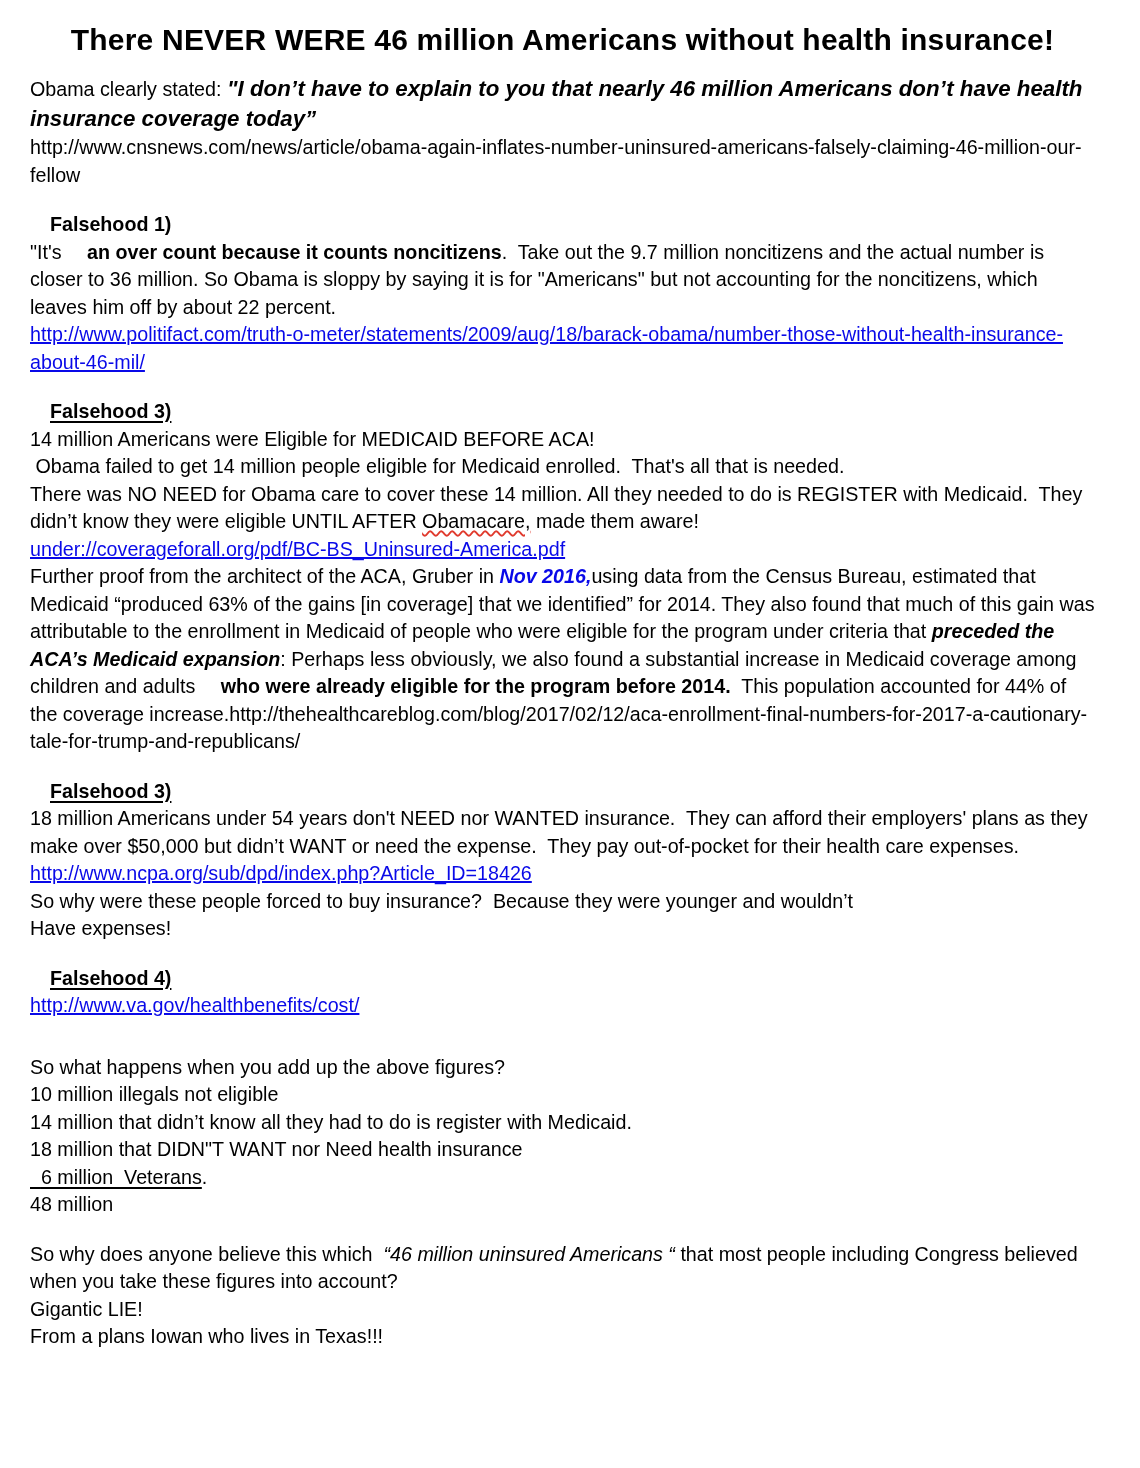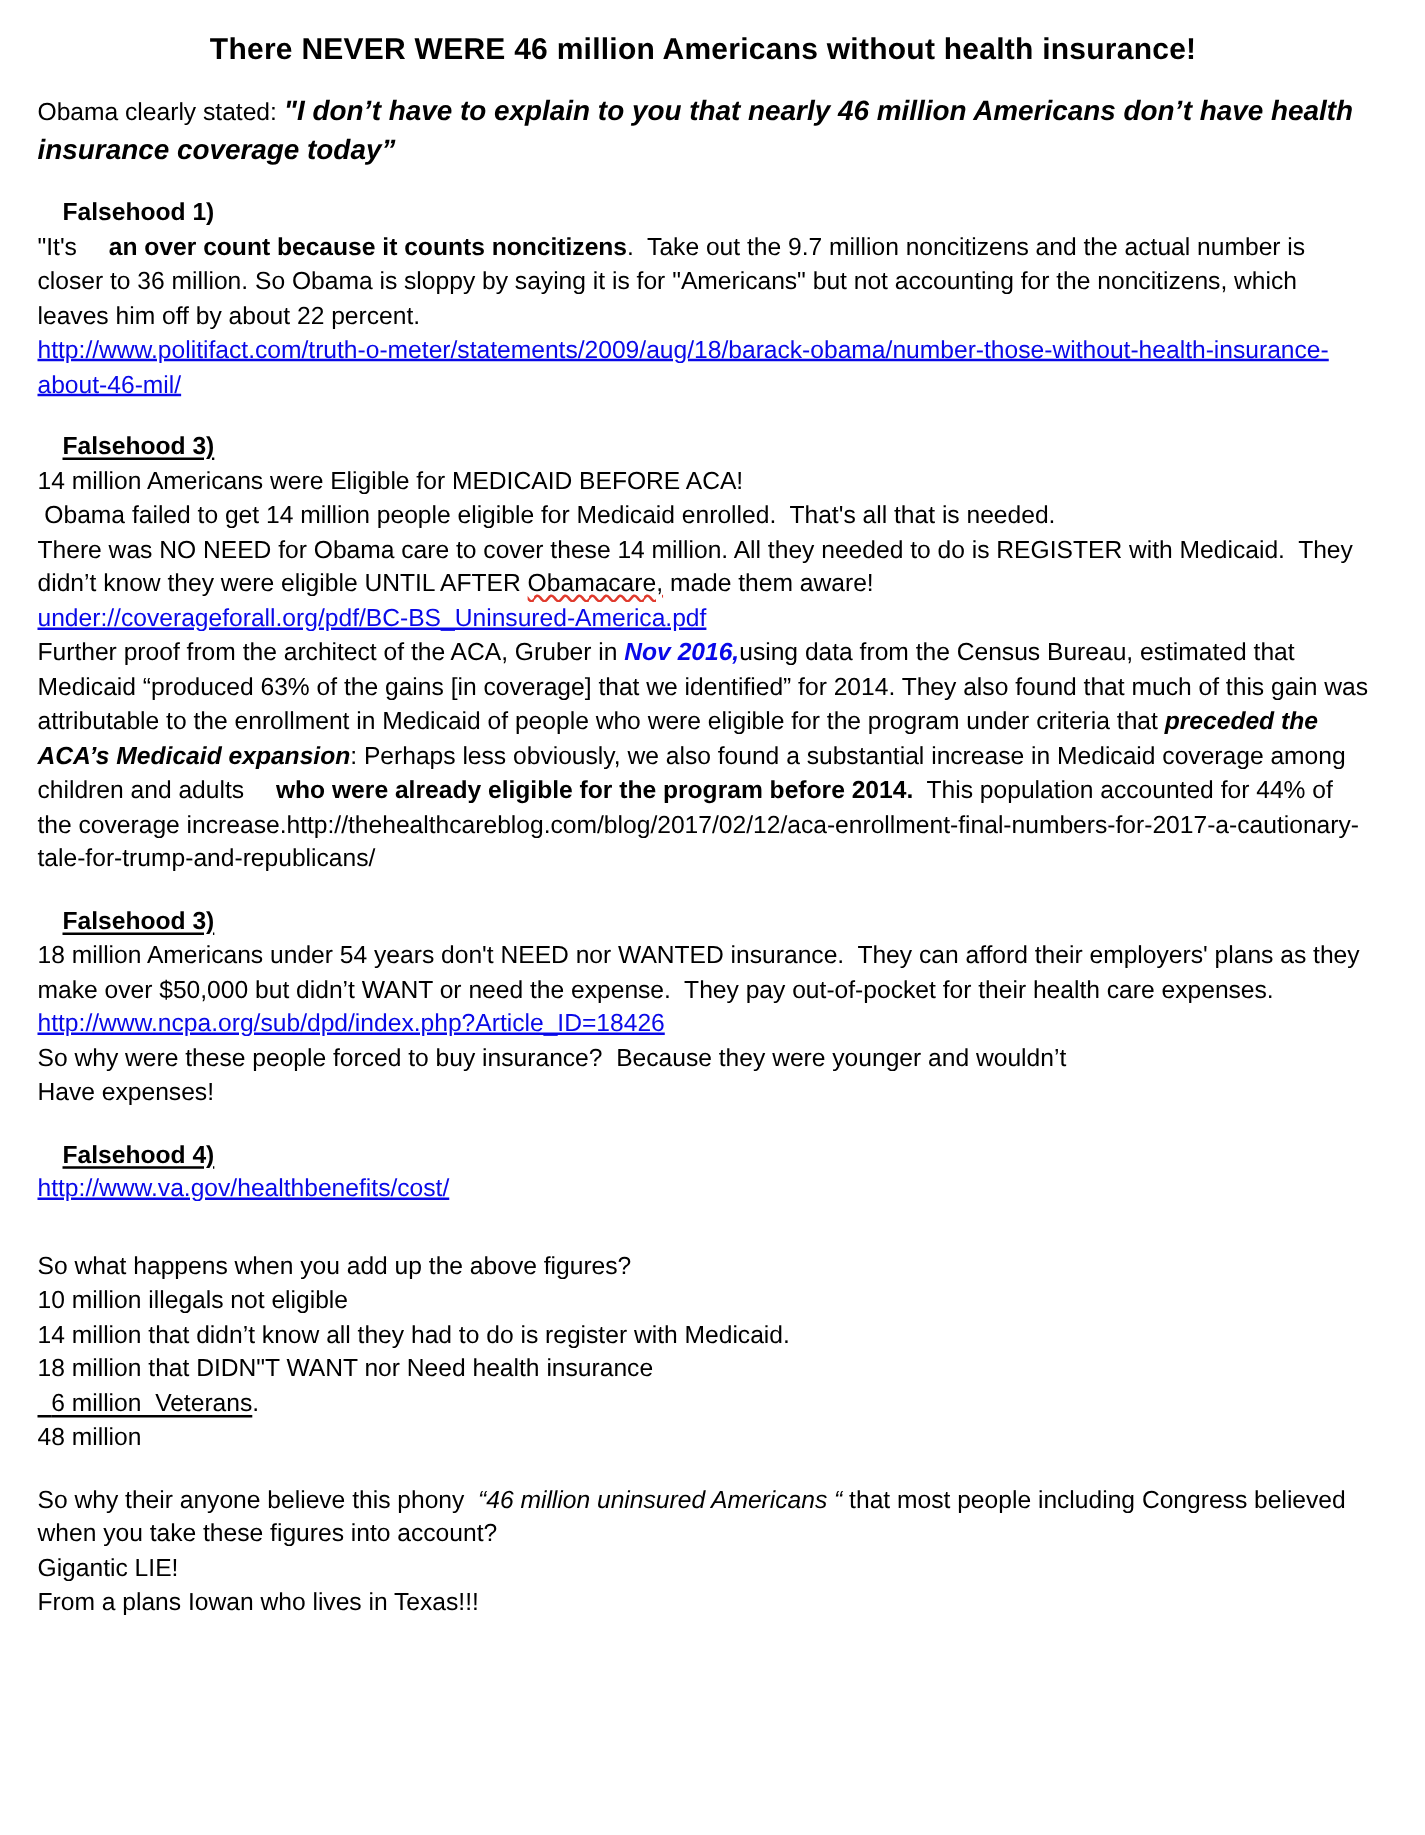--- a/index.html
+++ b/index.html
@@ -12,21 +12,21 @@
     min-height:1468px;
     box-sizing:border-box;
     padding:20px 45px 10px 30px;
     background:#ffffff;
     font-family:"Liberation Sans",sans-serif;
     font-size:19.7px;
     color:#000;
   }
   .title{
     font-weight:700;
-    font-size:24px;
+    font-size:30px;
     line-height:40px;
     text-align:center;
     margin:0 0 14px 0;
     letter-spacing:0.2px;
   }
   .para{
     margin:0;
     line-height:27.5px;
     white-space:pre-wrap;
     overflow-wrap:break-word;
@@ -53,35 +53,36 @@
     text-underline-offset:2px;
   }
 </style>
 </head>
 <body>
 
 <div class="page">
   <div class="title">There NEVER WERE 46 million Americans without health insurance!</div>
   <div>
       <div class="para"><span class="">Obama clearly stated: </span><span class="bi big">"I don’t have to explain to you that nearly 46 million Americans don’t have health insurance coverage today”</span></div>
+      <div class="para"><span class="">http://www.cnsnews.com/news/article/obama-again-inflates-number-uninsured-americans-falsely-claiming-46-million-our-fellow</span></div>
       <div class="gap"></div>
       <div class="para"><span class="b">Falsehood 1)</span></div>
       <div class="para"><span class="">"It's </span><span class="b">an over count because it counts noncitizens</span><span class="">.  Take out the 9.7 million noncitizens and the actual number is closer to 36 million. So Obama is sloppy by saying it is for "Americans" but not accounting for the noncitizens, which leaves him off by about 22 percent.</span></div>
       <div class="para"><a class="link">http://www.politifact.com/truth-o-meter/statements/2009/aug/18/barack-obama/number-those-without-health-insurance-about-46-mil/</a></div>
       <div class="gap"></div>
       <div class="para"><span class="b u">Falsehood 3)</span></div>
       <div class="para"><span class="">14 million Americans were Eligible for MEDICAID BEFORE ACA!</span><br><span class=""> Obama failed to get 14 million people eligible for Medicaid enrolled.  That's all that is needed.</span><br><span class="">There was NO NEED for Obama care to cover these 14 million. All they needed to do is REGISTER with Medicaid.  They didn’t know they were eligible UNTIL AFTER </span><span class="misspell">Obamacare,</span><span class=""> made them aware!</span></div>
       <div class="para"><a class="link">under://coverageforall.org/pdf/BC-BS_Uninsured-America.pdf</a></div>
       <div class="para"><span class="">Further proof from the architect of the ACA, Gruber in </span><span class="bi blue">Nov 2016,</span><span class="">using data from the Census Bureau, estimated that Medicaid “produced 63% of the gains [in coverage] that we identified” for 2014. They also found that much of this gain was attributable to the enrollment in Medicaid of people who were eligible for the program under criteria that </span><span class="bi">preceded the ACA’s Medicaid expansion</span><span class="">: Perhaps less obviously, we also found a substantial increase in Medicaid coverage among children and adults </span><span class="b">who were already eligible for the program before 2014.</span><span class="">  This population accounted for 44% of the coverage increase.http://thehealthcareblog.com/blog/2017/02/12/aca-enrollment-final-numbers-for-2017-a-cautionary-tale-for-trump-and-republicans/</span></div>
       <div class="gap"></div>
       <div class="para"><span class="b u">Falsehood 3)</span></div>
       <div class="para"><span class="">18 million Americans under 54 years don't NEED nor WANTED insurance.  They can afford their employers' plans as they make over $50,000 but didn’t WANT or need the expense.  They pay out-of-pocket for their health care expenses.</span></div>
       <div class="para"><a class="link">http://www.ncpa.org/sub/dpd/index.php?Article_ID=18426</a></div>
       <div class="para"><span class="">So why were these people forced to buy insurance?  Because they were younger and wouldn’t</span><br><span class="">Have expenses!</span></div>
       <div class="gap"></div>
       <div class="para"><span class="b u">Falsehood 4)</span></div>
       <div class="para"><a class="link">http://www.va.gov/healthbenefits/cost/</a></div>
       <div class="gap lg"></div>
       <div class="para"><span class="">So what happens when you add up the above figures?</span><br><span class="">10 million illegals not eligible</span><br><span class="">14 million that didn’t know all they had to do is register with Medicaid.</span><br><span class="">18 million that DIDN"T WANT nor Need health insurance</span><br><span class="u">  6 million  Veterans</span><span class="">.</span><br><span class="">48 million</span></div>
       <div class="gap"></div>
-      <div class="para"><span class="">So why their anyone believe this phony  </span><span class="i">“46 million uninsured Americans “</span><span class=""> that most people including Congress believed when you take these figures into account?</span><br><span class="">Gigantic LIE!</span><br><span class="">From a plans Iowan who lives in Texas!!!</span></div>
+      <div class="para"><span class="">So why does anyone believe this which  </span><span class="i">“46 million uninsured Americans “</span><span class=""> that most people including Congress believed when you take these figures into account?</span><br><span class="">Gigantic LIE!</span><br><span class="">From a plans Iowan who lives in Texas!!!</span></div>
     </div>
 </div>
 
 </body></html>

